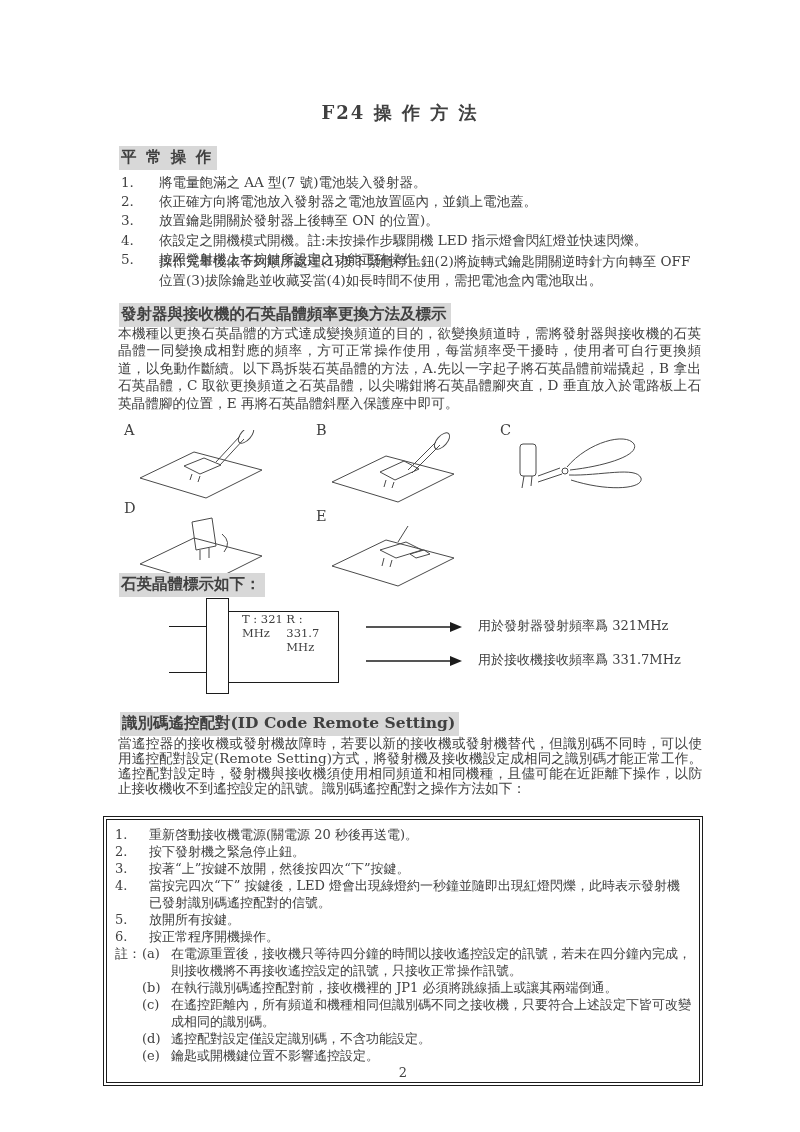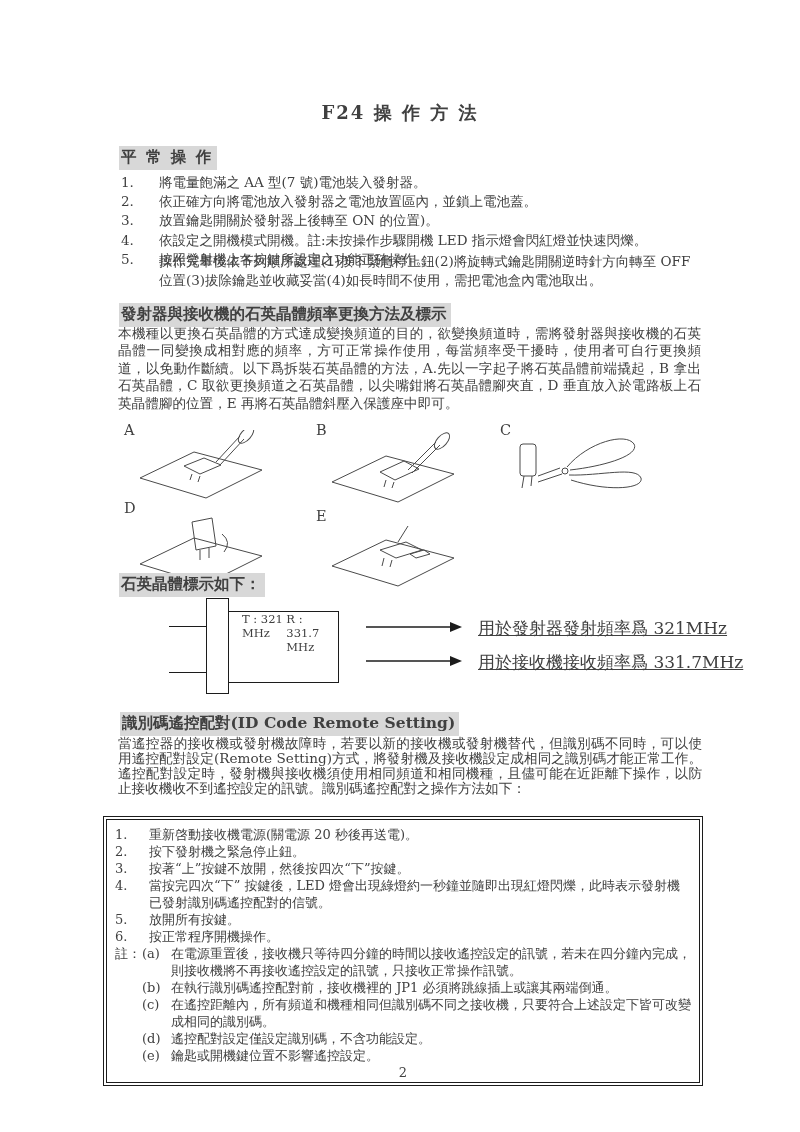--- a/index.html
+++ b/index.html
@@ -25,21 +25,21 @@
   .fig line,.fig path,.fig polygon,.fig rect,.fig ellipse,.fig circle{stroke:#4a4a4a;stroke-width:1;fill:none;}
   .cdiag{top:597px;left:100px;width:620px;height:108px;}
   .cd-lead{position:absolute;border-top:1.5px solid #1c1c1c;width:37px;height:0;}
   .cd-tall{position:absolute;left:106px;top:1px;width:21px;height:94px;border:1.6px solid #1c1c1c;background:#fff;}
   .cd-box{position:absolute;left:128px;top:14px;width:96px;height:70px;border:1.6px solid #1c1c1c;background:#fff;
           display:flex;flex-direction:row;justify-content:space-evenly;padding-left:13px;box-sizing:content-box;}
   .cd-box div{font-size:11.5px;}
   .cd-arrow{position:absolute;}
   .cd-arrow line{stroke:#1c1c1c;stroke-width:1.6;}
   .cd-arrow polygon{fill:#1c1c1c;stroke:none;}
-  .cd-txt{position:absolute;font-size:17px;white-space:nowrap;text-decoration:underline;}
+  .cd-txt{position:absolute;font-size:13px;white-space:nowrap;}
   .idbox{top:816px;left:103px;width:576px;border:4px double #1c1c1c;padding:6px 8px 2px 8px;background:#fff;}
   .steps{font-size:13px;line-height:17px;}
   .srow{display:grid;grid-template-columns:34px 1fr;}
   .nrow{display:grid;grid-template-columns:27px 29px 1fr;font-size:13px;line-height:17px;}
   .pageno{text-align:center;font-size:13px;margin-top:1px;}
 </style>
 </head>
 <body>
 
 <div class="page">

